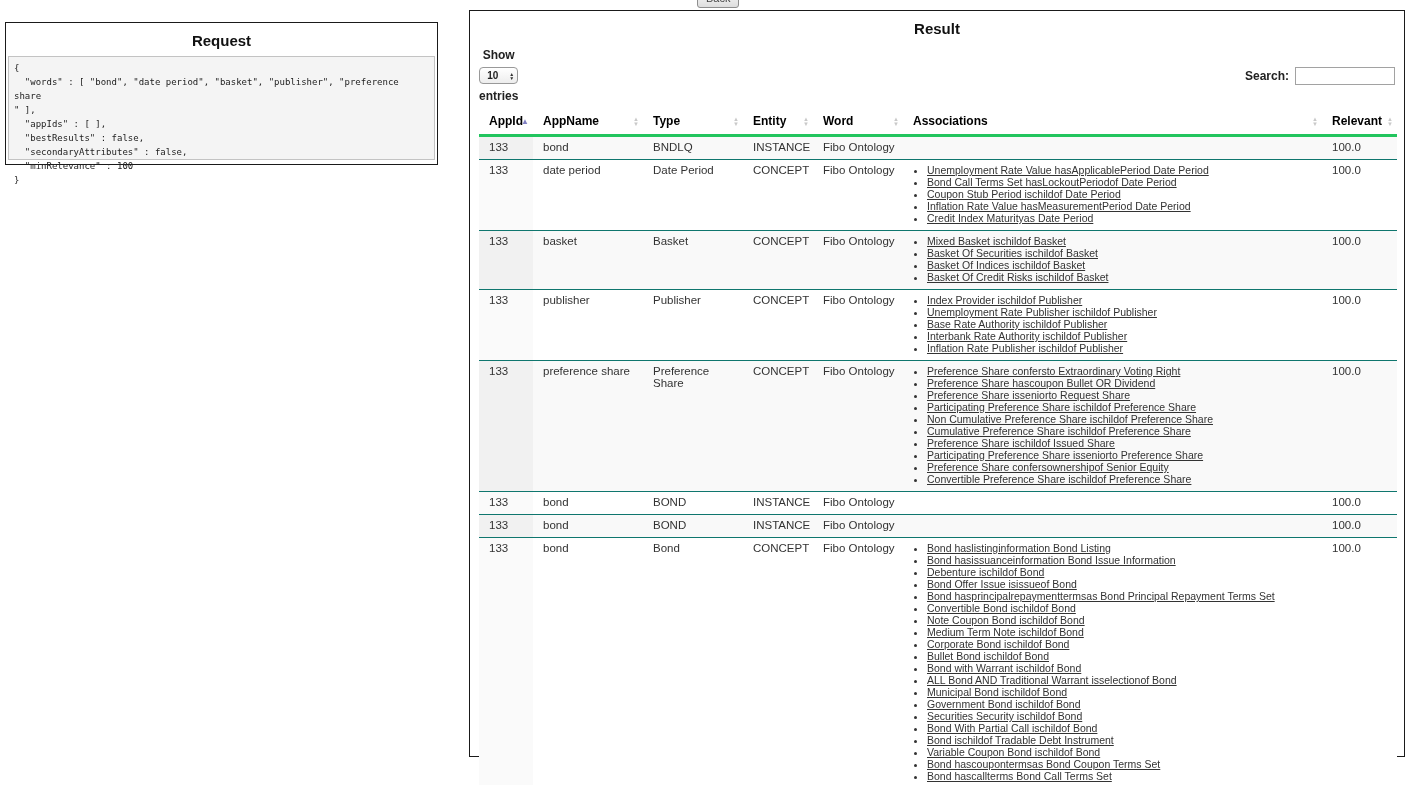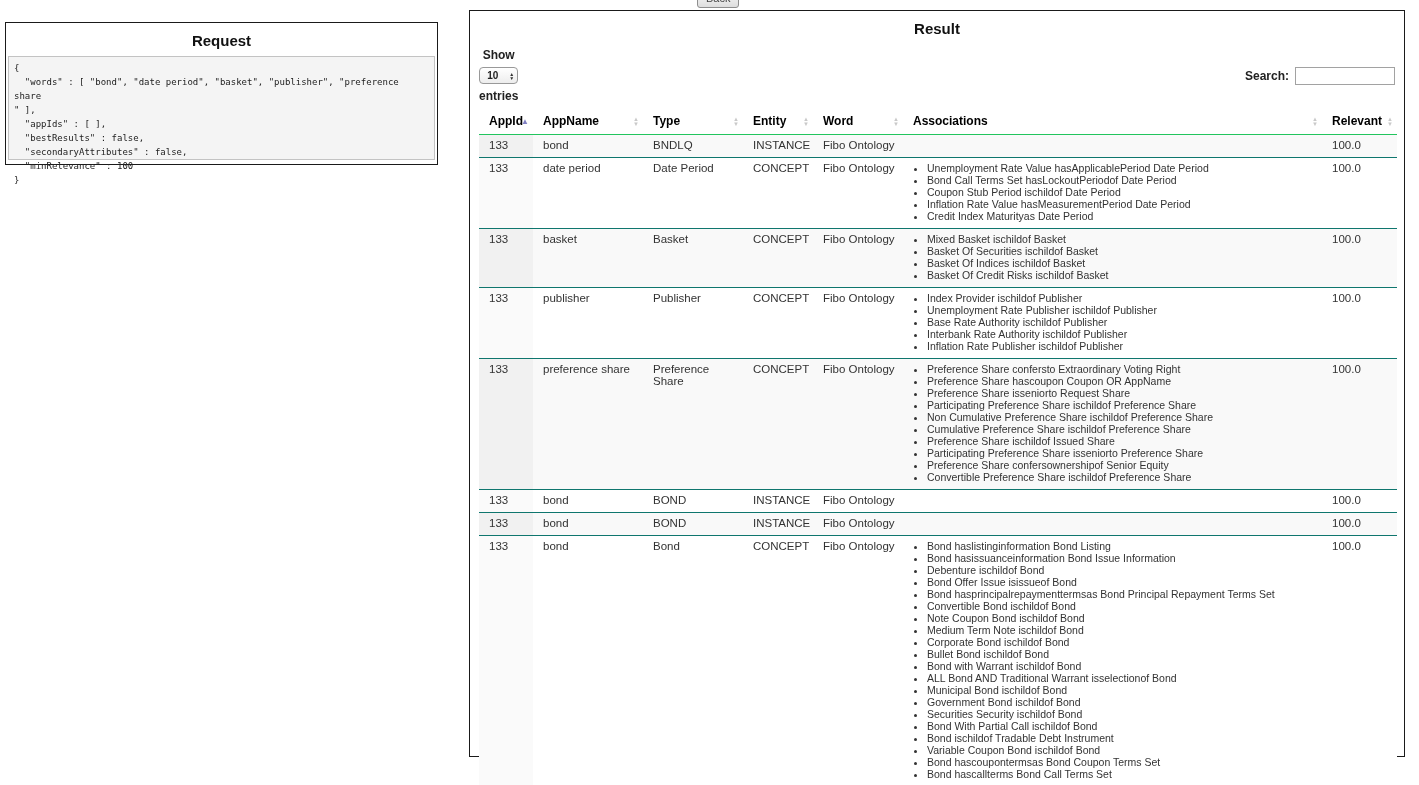--- a/index.html
+++ b/index.html
@@ -42,37 +42,37 @@
   }
   .stepper { position:absolute; right:4px; top:50%; transform:translateY(-50%); display:flex; flex-direction:column; pointer-events:none; }
   .stepper i { font-style:normal; font-size:5px; line-height:4px; color:#333; }
   .search-ctrl { font-size:12px; font-weight:bold; color:#222; display:flex; align-items:center; gap:6px; }
   .search-ctrl input { width:100px; height:18px; border:1px solid #a2a2a2; font-size:12px; padding:0 4px; outline:none; }
 
   
   table.result-table { border-collapse:collapse; table-layout:fixed; margin:0 9px; width:918px; border-bottom:1px solid #111; }
   table.result-table th {
     position:relative; text-align:left; font-size:12px; font-weight:bold; color:#000;
-    padding:5px 18px 6px 10px; border-bottom:1px solid #22c55e; cursor:pointer;
+    padding:5px 18px 6px 10px; border-bottom:3px solid #22c55e; cursor:pointer;
   }
   .sort-ic { position:absolute; right:4px; top:50%; transform:translateY(-50%); display:flex; flex-direction:column; align-items:center; }
   .sort-ic i { font-style:normal; font-size:6px; line-height:5px; color:#c9c9c9; }
   .sort-ic.asc i { font-size:8px; line-height:8px; color:#8181c4; }
 
   table.result-table td {
     vertical-align:top; font-size:11.5px; color:#333;
     padding:4px 8px 6px 10px; border-bottom:1px solid #0f766e;
   }
   tr.odd  { background:#f9f9f9; }
   tr.even { background:#fff; }
   tr.odd  td.sorting_1 { background:#f1f1f1; }
   tr.even td.sorting_1 { background:#fafafa; }
 
   td ul { margin:0; padding-left:14px; }
-  td li { list-style:disc outside; font-size:10.5px; line-height:12px; color:#333; }
+  td li { list-style:disc outside; font-size:10.5px; line-height:12px; color:#333;text-decoration:underline; }
 
   
   .table-footer { display:flex; justify-content:space-between; align-items:center; margin:8px 9px 0; }
   .info-text { font-size:12px; color:#333; }
   .paginate { display:flex; align-items:center; gap:13px; }
   .page-link { font-size:11.5px; color:#555; cursor:pointer; }
   .page-current {
     font-size:11.5px; color:#333; text-align:center; min-width:22px;
     padding:3px 7px; border:1px solid #a0a0a0; border-radius:2px;
     background:linear-gradient(#fff,#dcdcdc); cursor:pointer;
@@ -219,21 +219,21 @@
         </tr>
         <tr class="odd">
           <td class="sorting_1">133</td>
           <td>preference share</td>
           <td>Preference Share</td>
           <td>CONCEPT</td>
           <td>Fibo Ontology</td>
           <td>
             <ul>
               <li>Preference Share confersto Extraordinary Voting Right</li>
-              <li>Preference Share hascoupon Coupon OR AppName</li>
+              <li>Preference Share hascoupon Bullet OR Dividend</li>
               <li>Preference Share isseniorto Request Share</li>
               <li>Participating Preference Share ischildof Preference Share</li>
               <li>Non Cumulative Preference Share ischildof Preference Share</li>
               <li>Cumulative Preference Share ischildof Preference Share</li>
               <li>Preference Share ischildof Issued Share</li>
               <li>Participating Preference Share isseniorto Preference Share</li>
               <li>Preference Share confersownershipof Senior Equity</li>
               <li>Convertible Preference Share ischildof Preference Share</li>
             </ul>
           </td>

